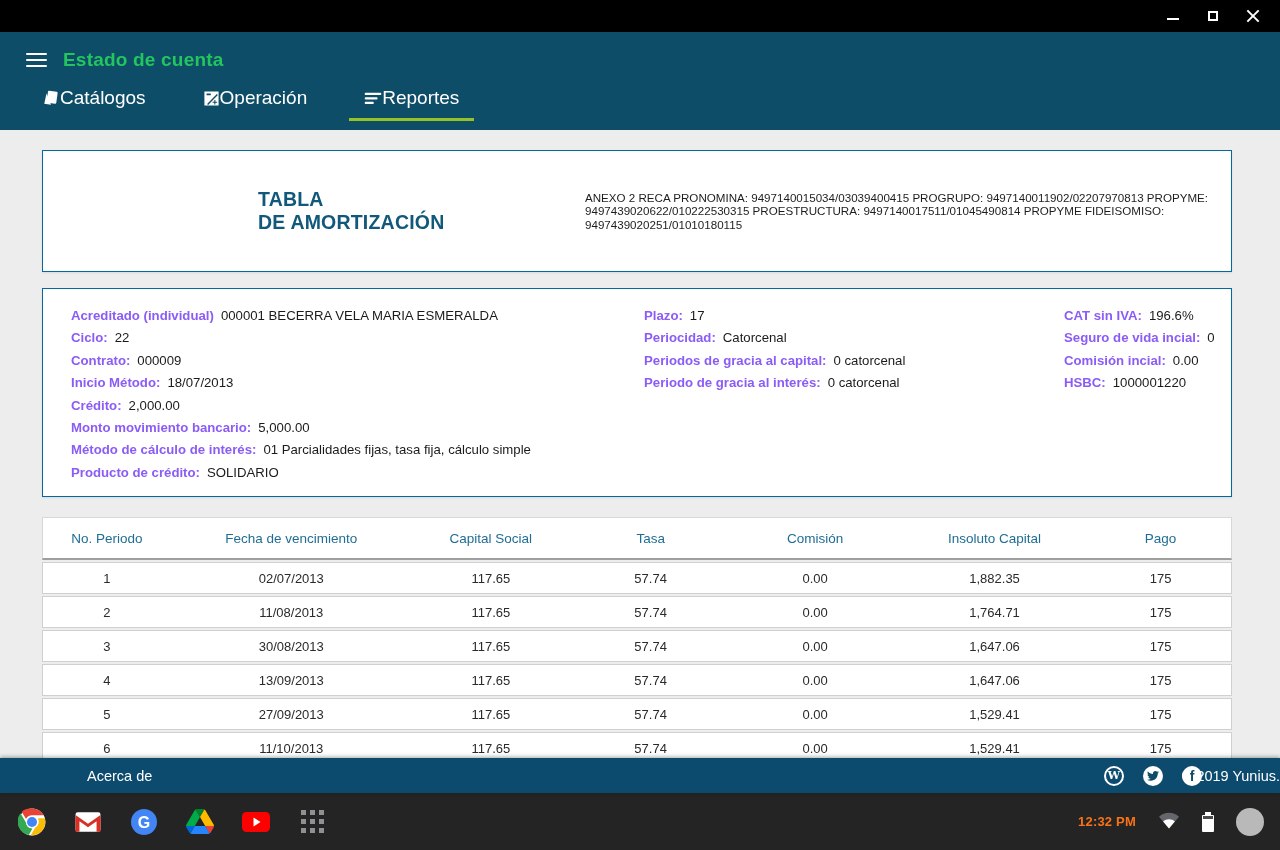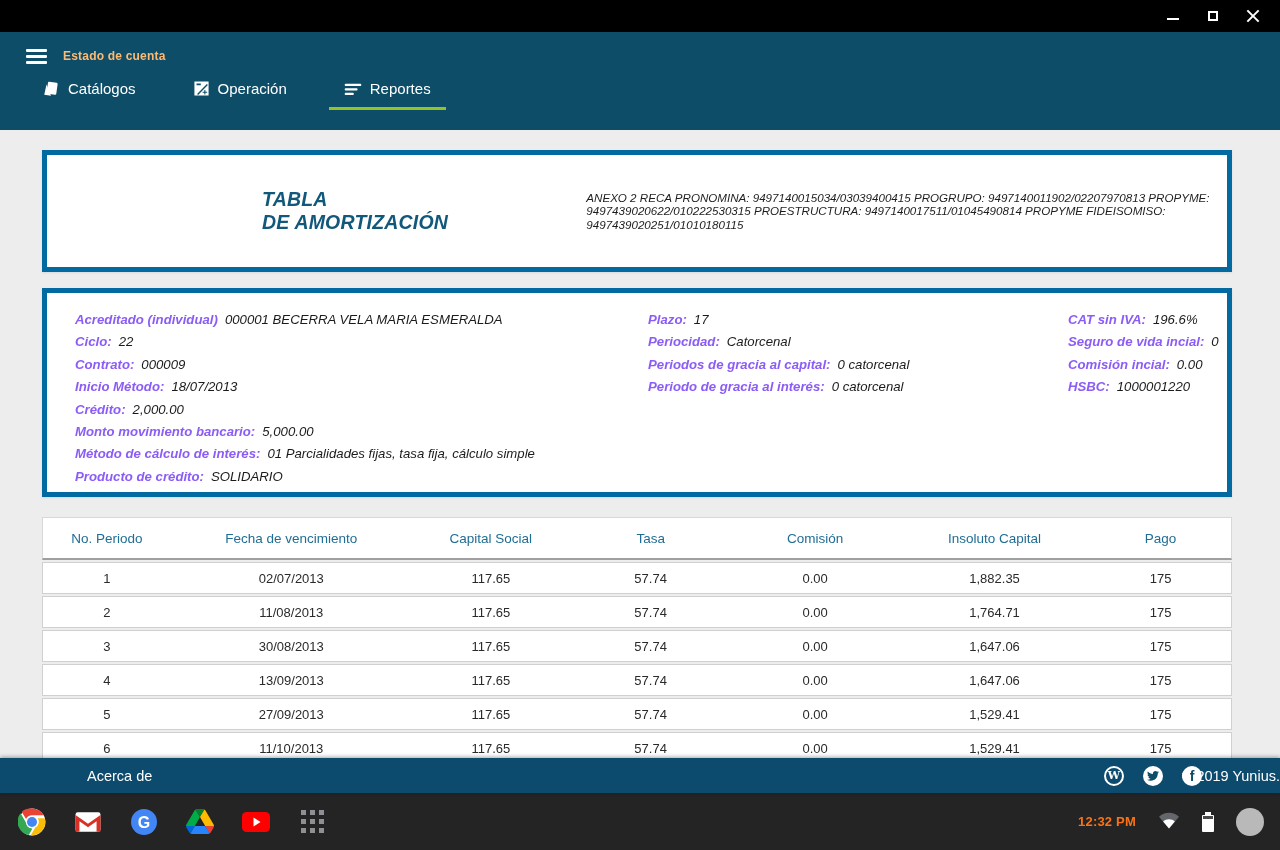--- a/index.html
+++ b/index.html
@@ -14,31 +14,31 @@
   .wc-max::after { content:""; position:absolute; inset:2px; border:2px solid #fff; }
   .wc-close::before, .wc-close::after { content:""; position:absolute; left:-1px; right:-1px; top:6px; height:2px; background:#fff; }
   .wc-close::before { transform:rotate(45deg); }
   .wc-close::after  { transform:rotate(-45deg); }
 
   
   .appheader { position:absolute; top:32px; left:0; right:0; height:98px; background:#0d4d67; }
   .header-row { display:flex; align-items:center; padding:17px 0 0 26px; }
   .hamburger { width:21px; display:flex; flex-direction:column; gap:3.5px; cursor:pointer; }
   .hamburger span { height:2.5px; background:#fff; border-radius:1px; }
-  .app-title { color:#fdba74; font-size:12px; font-weight:bold; margin-left:16px; letter-spacing:.2px; }
+  .app-title { color:#22c55e; font-size:19px; font-weight:bold; margin-left:16px; letter-spacing:.2px; }
   .nav-row { display:flex; padding-left:27px; margin-top:14px; }
-  .tab { display:flex; align-items:center; gap:8px; color:#fff; font-size:15px;
+  .tab { display:flex; align-items:center; color:#fff; font-size:19px;
          padding:2px 15px 9px; margin-right:27px; border-bottom:3px solid transparent; cursor:pointer;justify-content:space-between; }
   .tab.active { border-bottom-color:#97c226; }
   .tab svg { display:block; }
 
   
   .main { position:absolute; top:130px; left:0; right:0; height:628px; background:#ededed;
           padding:20px 48px 0 42px; overflow:hidden; }
-  .card { background:#fff; border:5px solid #0369a1; box-shadow:0 1px 2px rgba(0,0,0,.08);font-style:italic; }
+  .card { background:#fff; border:1px solid #0369a1; box-shadow:0 1px 2px rgba(0,0,0,.08); }
 
   .card1 { height:122px; display:flex; align-items:center; margin-bottom:16px; }
   .report-title { margin-left:215px; width:328px; color:#11587a; font-size:19.5px; font-weight:bold;
                   line-height:23px; letter-spacing:.2px; }
   .anexo { width:648px; font-size:11.6px; line-height:13.6px; color:#1d1d1d; }
 
   .card2 { height:209px; padding:19px 0 0 28px; margin-bottom:20px;
            display:grid; grid-template-columns:573px 420px 1fr; align-content:start; }
   .detail-row { display:flex; align-items:baseline; height:22.4px; font-size:13.2px; white-space:nowrap; }
   .dlabel { color:#8b5cf6; font-weight:bold; margin-right:7px; }

